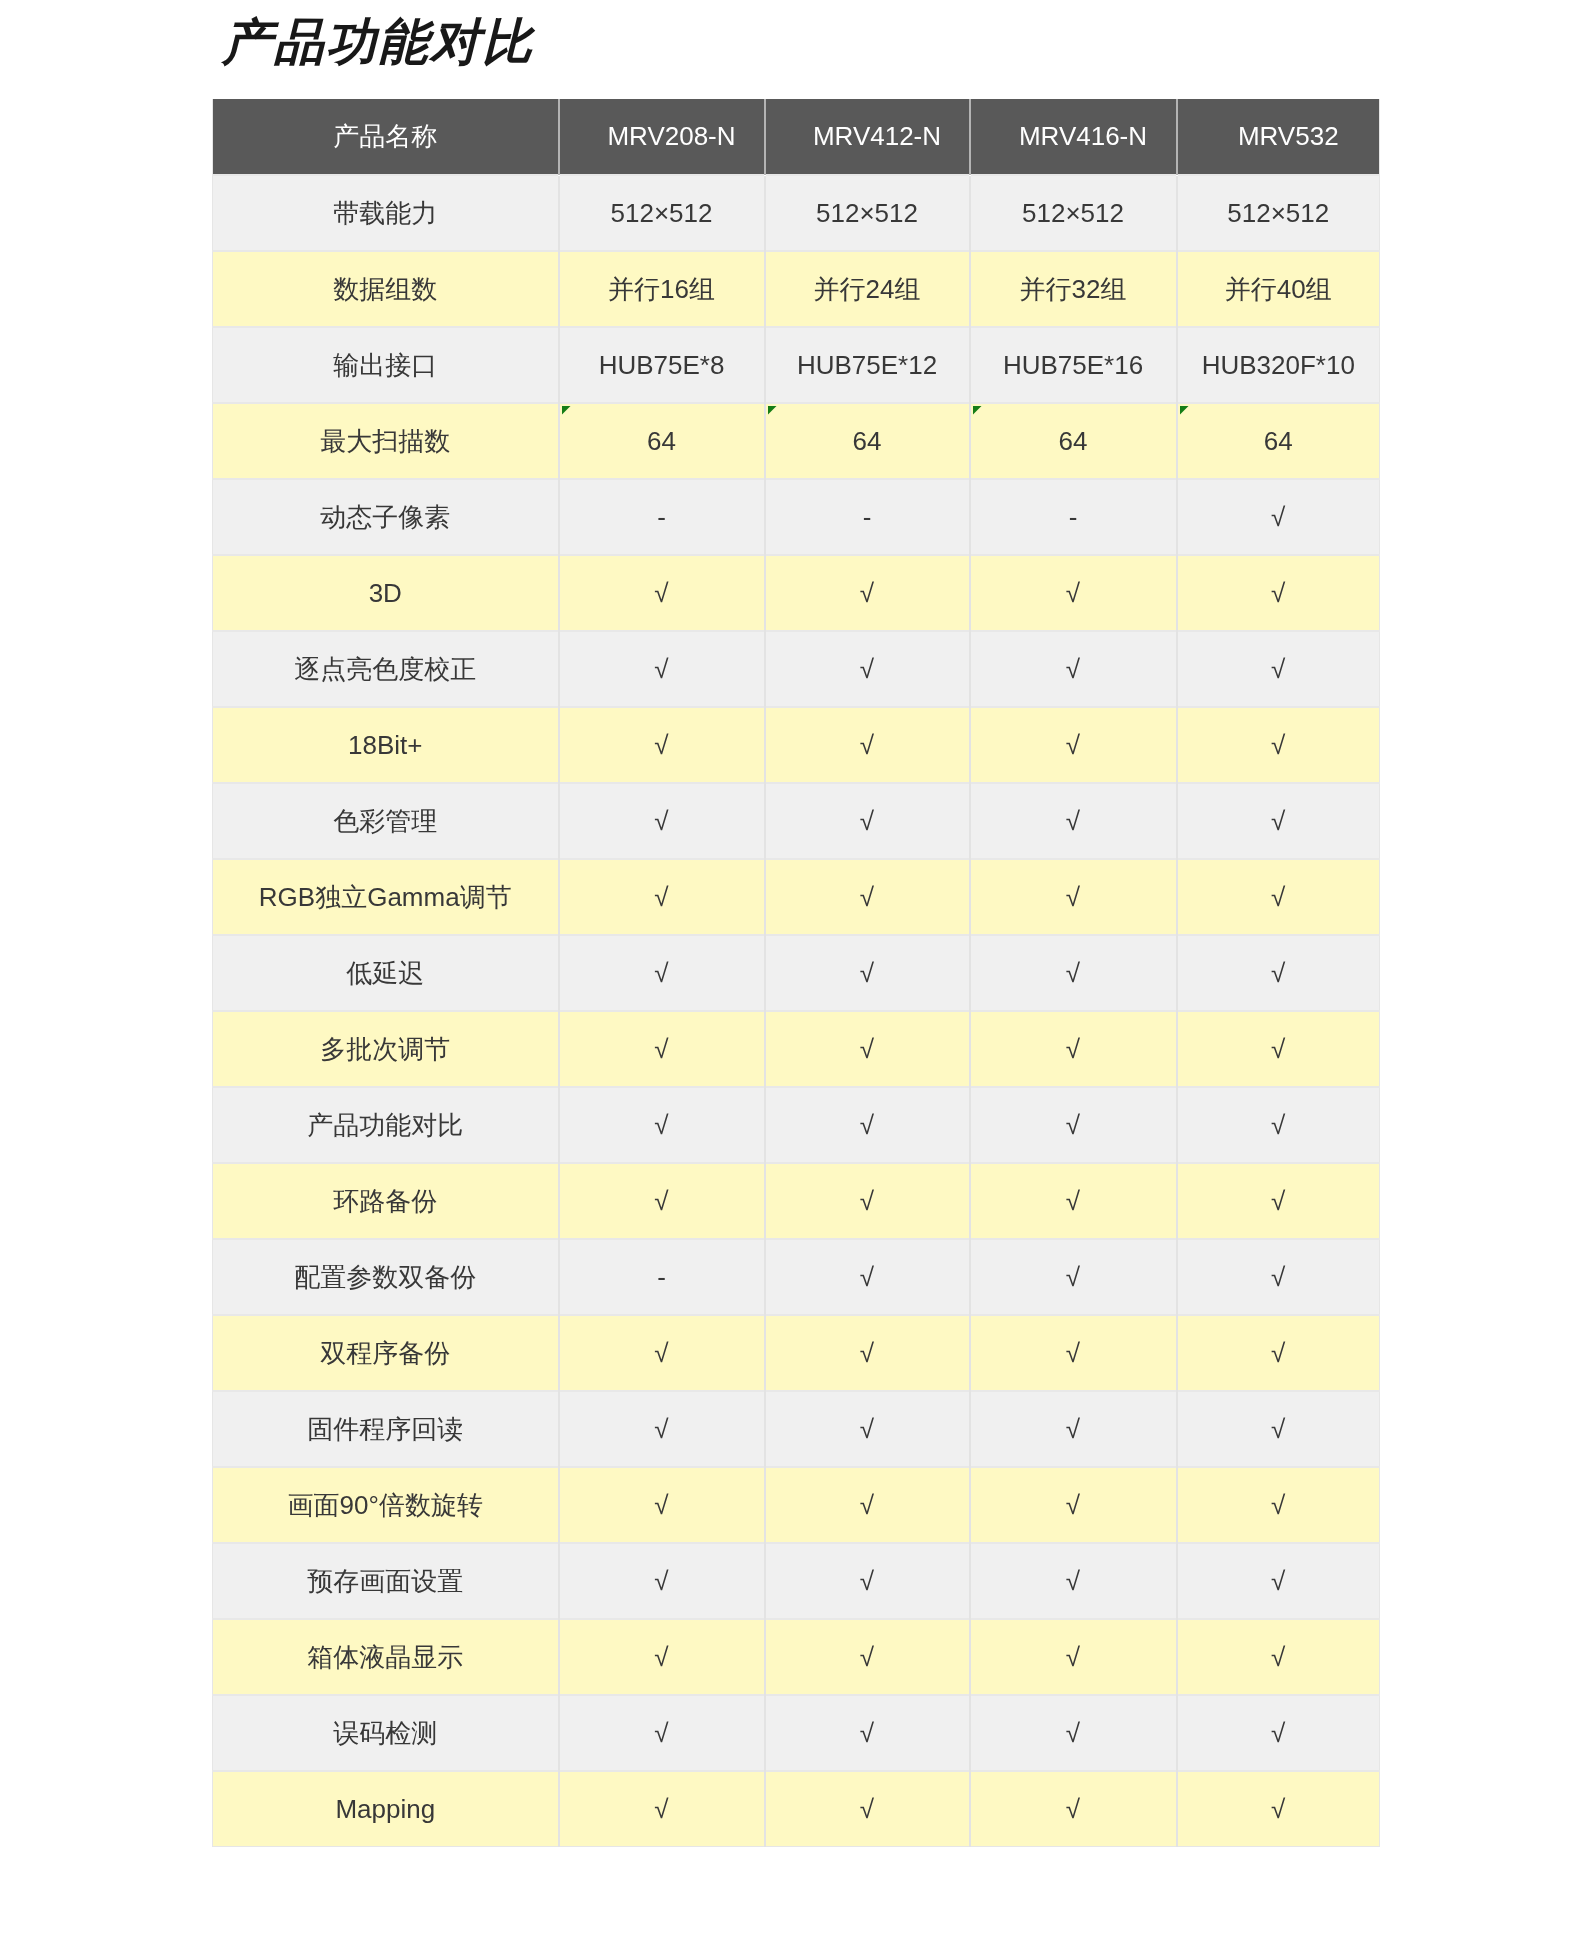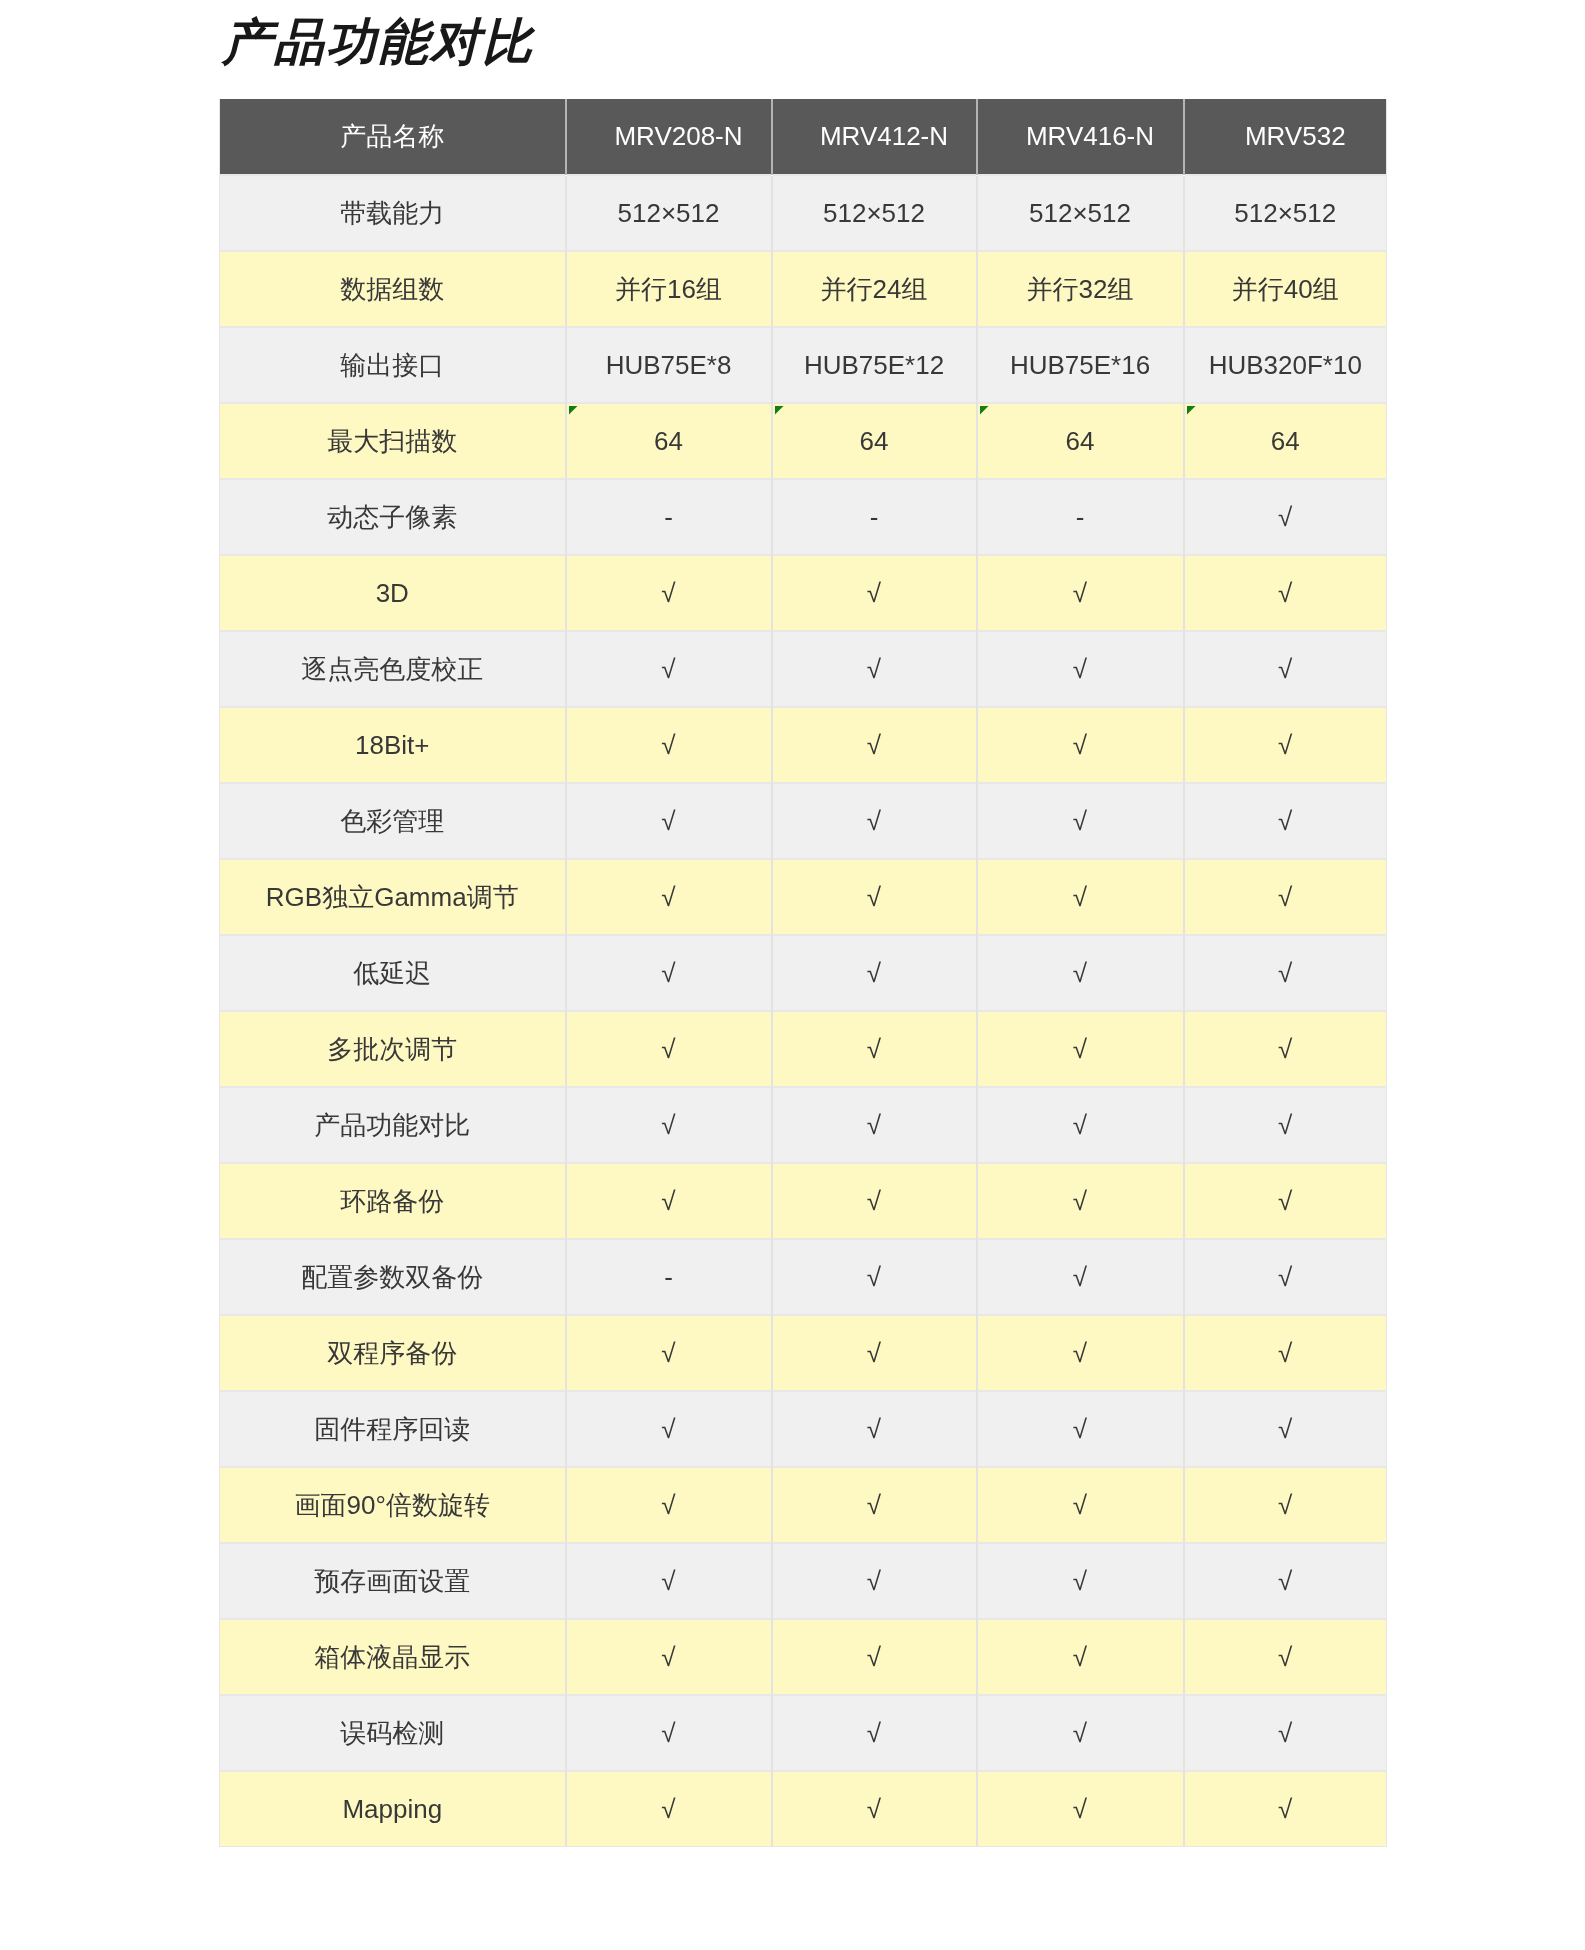--- a/index.html
+++ b/index.html
@@ -21,21 +21,21 @@
     top: 10px;
     font-size: 50px;
     font-weight: 700;
     color: #181818;
     letter-spacing: 2px;
     line-height: 1.3;
     font-style: italic;
   }
   .table-wrap {
     position: absolute;
-    left: 219px;
+    left: 212px;
     top: 99px;
   }
   table.compare {
     border-collapse: collapse;
     table-layout: fixed;
     width: 1167px;
     border: 1px solid #e6e6e6;
     border-top: none;
   }
   table.compare th {

